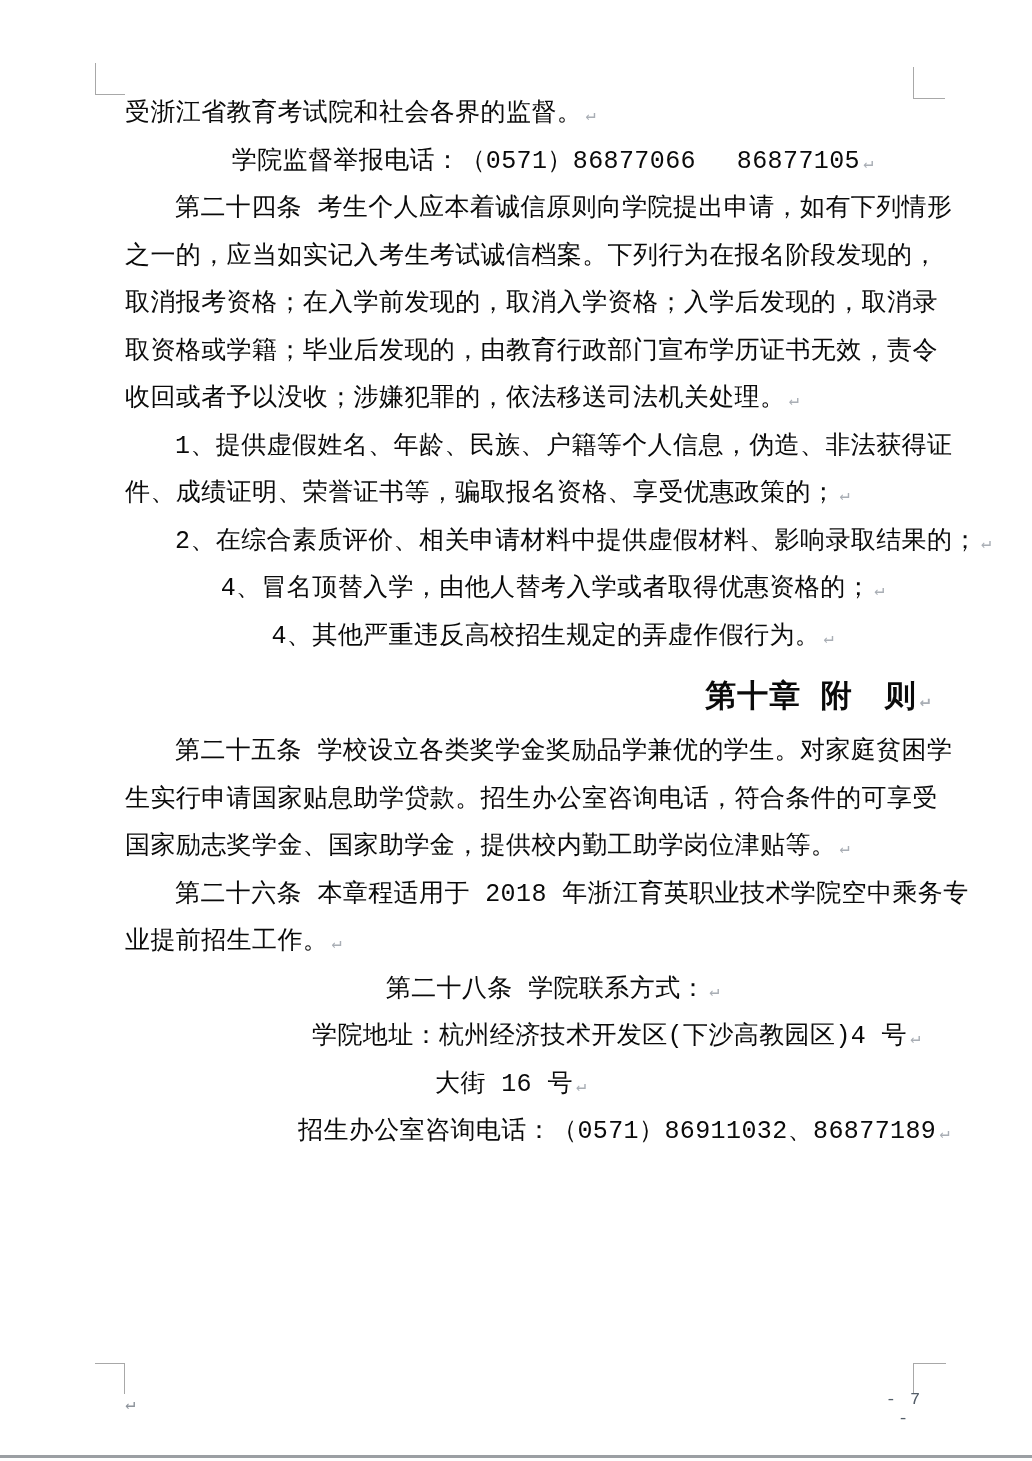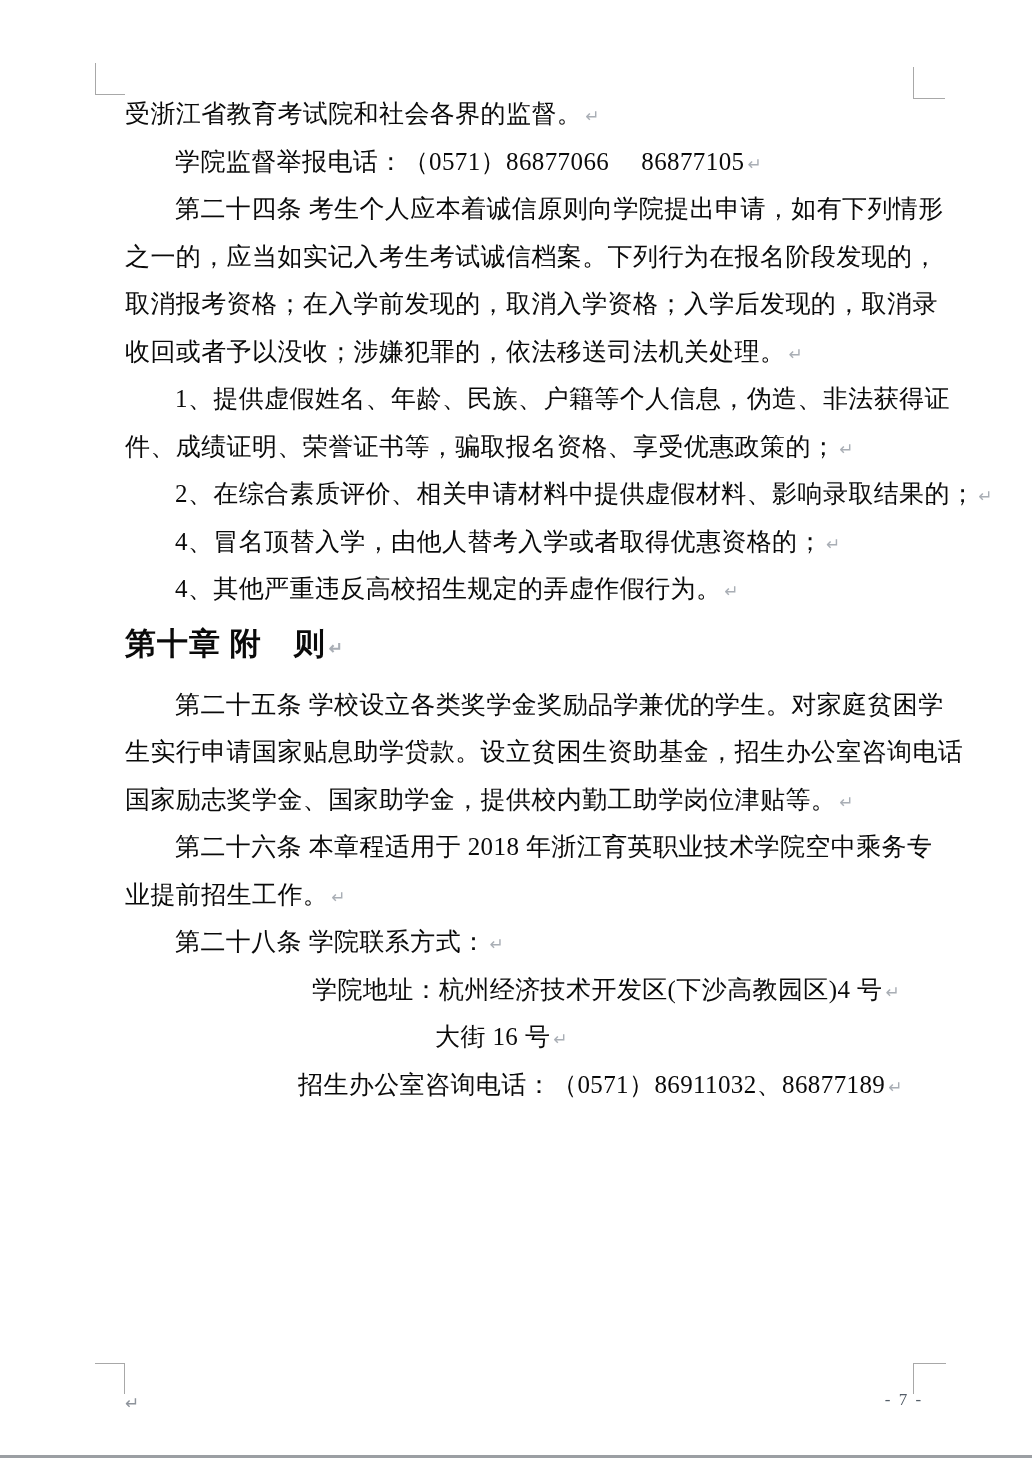--- a/index.html
+++ b/index.html
@@ -2,45 +2,45 @@
 <html><head>
 <meta charset="utf-8">
 <style>
   html, body { margin: 0; padding: 0; background: #ffffff; }
   .page {
     position: relative;
     width: 1032px;
     height: 1461px;
     background: #ffffff;
     overflow: hidden;
-    font-family: Liberation Serif, serif;
+    font-family: Liberation Mono, monospace;
     color: #0a0a0a;
   }
   .content {
     position: absolute;
     left: 125px;
     top: 90px;
     width: 805px;
     font-size: 25px;
     letter-spacing: 0.4px;
   }
   .line {
     height: 47.5px;
     line-height: 47.5px;
     white-space: pre;
   }
-  .indent { padding-left: 50px; }
+  .indent { padding-left: 50px; text-align: center; }
   .addr1  { padding-left: 187px; }
   .addr2  { padding-left: 310px; }
   .addr3  { padding-left: 173px; }
   .heading {
     height: 60px;
-    line-height: 61px;
+    line-height: 76px;
     margin-bottom: 8px;
-    text-align: left;
+    text-align: right;
     font-weight: bold;
     font-size: 31px;
     letter-spacing: 1px;
     white-space: pre;
   }
   .ret {
     color: #a9aeb5;
     font-size: 17px;
     margin-left: 3px;
     letter-spacing: 0;
@@ -85,31 +85,32 @@
   <div class="mark mark-tr"></div>
   <div class="mark mark-bl"></div>
   <div class="mark mark-br"></div>
 
   <div class="content">
     <div class="line"><span>受浙江省教育考试院和社会各界的监督。</span><span class="ret">↵</span></div>
     <div class="line indent"><span>学院监督举报电话：（0571）86877066　 86877105</span><span class="ret">↵</span></div>
     <div class="line indent"><span>第二十四条 考生个人应本着诚信原则向学院提出申请，如有下列情形</span><span class="ret"></span></div>
     <div class="line"><span>之一的，应当如实记入考生考试诚信档案。下列行为在报名阶段发现的，</span><span class="ret"></span></div>
     <div class="line"><span>取消报考资格；在入学前发现的，取消入学资格；入学后发现的，取消录</span><span class="ret"></span></div>
+    <div class="line"><span>取资格或学籍；毕业后发现的，由教育行政部门宣布学历证书无效，责令</span><span class="ret"></span></div>
     <div class="line"><span>收回或者予以没收；涉嫌犯罪的，依法移送司法机关处理。</span><span class="ret">↵</span></div>
     <div class="line indent"><span>1、提供虚假姓名、年龄、民族、户籍等个人信息，伪造、非法获得证</span><span class="ret"></span></div>
     <div class="line"><span>件、成绩证明、荣誉证书等，骗取报名资格、享受优惠政策的；</span><span class="ret">↵</span></div>
     <div class="line indent"><span>2、在综合素质评价、相关申请材料中提供虚假材料、影响录取结果的；</span><span class="ret">↵</span></div>
     <div class="line indent"><span>4、冒名顶替入学，由他人替考入学或者取得优惠资格的；</span><span class="ret">↵</span></div>
     <div class="line indent"><span>4、其他严重违反高校招生规定的弄虚作假行为。</span><span class="ret">↵</span></div>
 
     <div class="heading"><span>第十章 附　则</span><span class="ret">↵</span></div>
 
     <div class="line indent"><span>第二十五条 学校设立各类奖学金奖励品学兼优的学生。对家庭贫困学</span><span class="ret"></span></div>
-    <div class="line"><span>生实行申请国家贴息助学贷款。设立贫困生资助基金，招生办公室咨询电话</span><span class="ret"></span></div>
+    <div class="line"><span>生实行申请国家贴息助学贷款。招生办公室咨询电话，符合条件的可享受</span><span class="ret"></span></div>
     <div class="line"><span>国家励志奖学金、国家助学金，提供校内勤工助学岗位津贴等。</span><span class="ret">↵</span></div>
     <div class="line indent"><span>第二十六条 本章程适用于 2018 年浙江育英职业技术学院空中乘务专</span><span class="ret"></span></div>
     <div class="line"><span>业提前招生工作。</span><span class="ret">↵</span></div>
     <div class="line indent"><span>第二十八条 学院联系方式：</span><span class="ret">↵</span></div>
     <div class="line addr1"><span>学院地址：杭州经济技术开发区(下沙高教园区)4 号</span><span class="ret">↵</span></div>
     <div class="line addr2"><span>大街 16 号</span><span class="ret">↵</span></div>
     <div class="line addr3"><span>招生办公室咨询电话：（0571）86911032、86877189</span><span class="ret">↵</span></div>
   </div>
 
   <div class="empty-para">↵</div>

